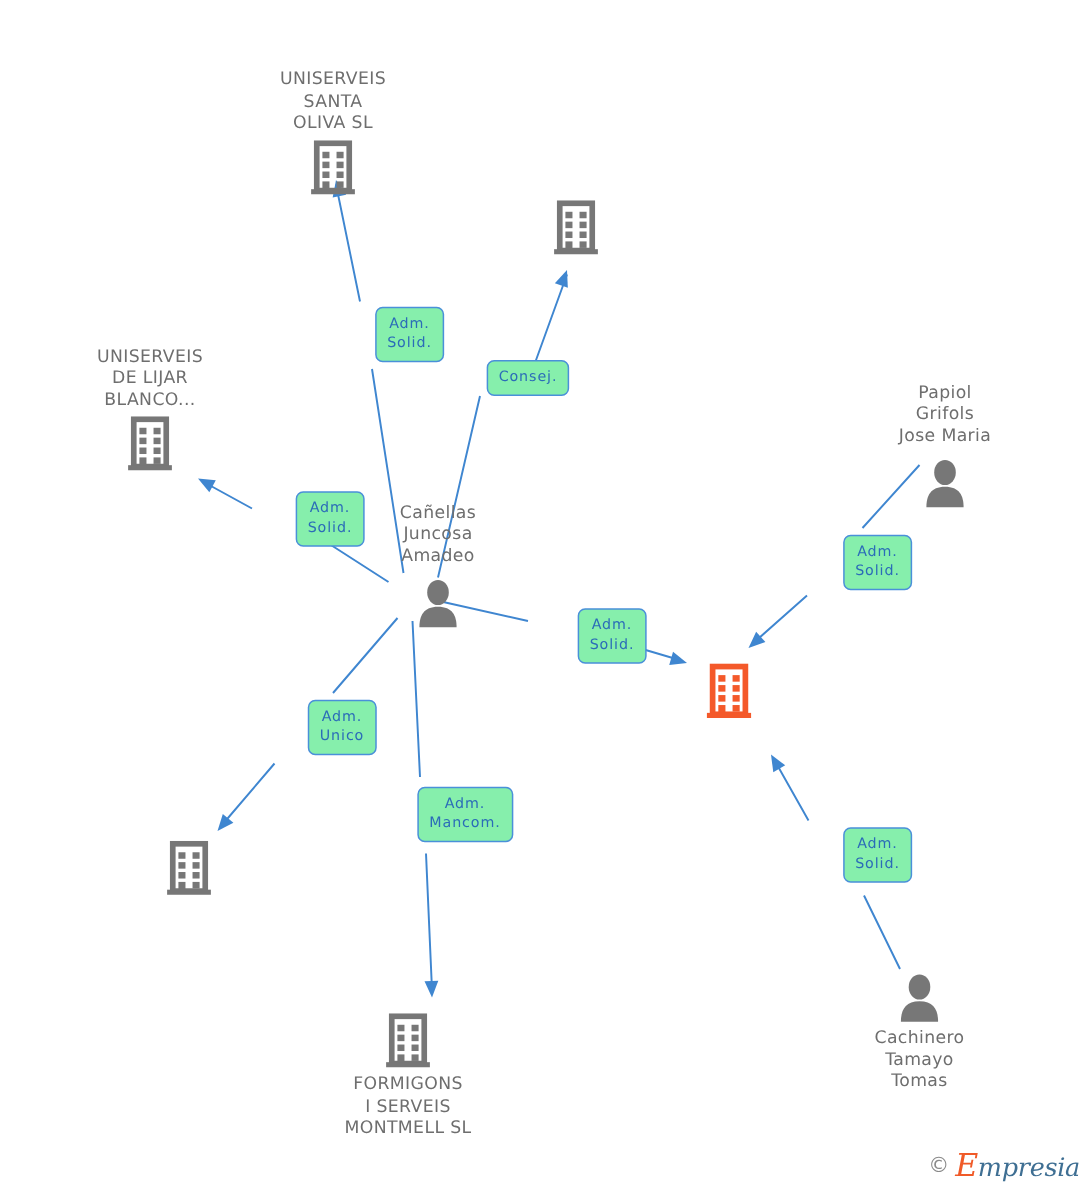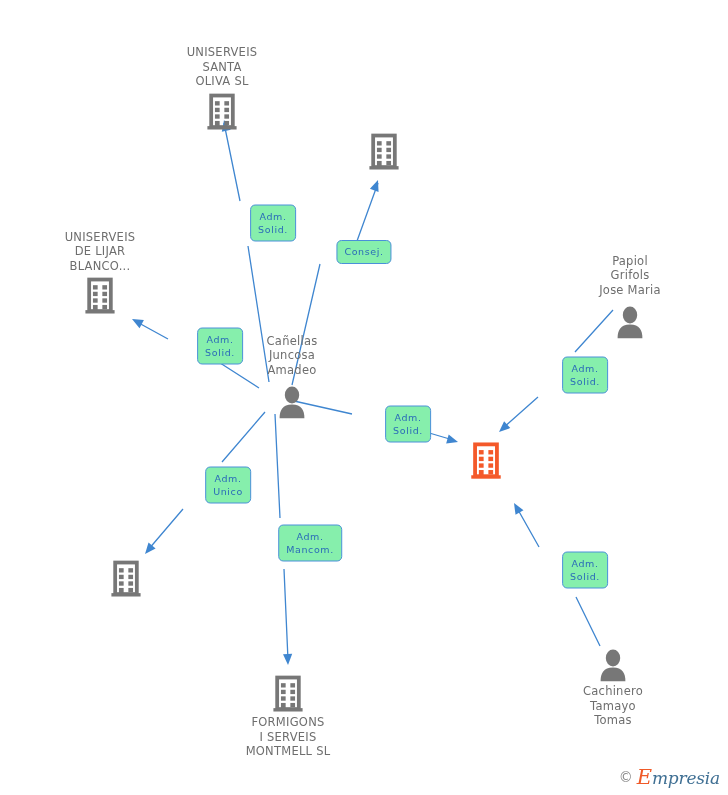--- a/index.html
+++ b/index.html
@@ -236,21 +236,21 @@
         <div class="glyph">
           <svg width="30" height="34" viewBox="0 0 30 34" aria-hidden="true">
     <ellipse cx="15" cy="10" rx="7.2" ry="8.4" fill="#777777"></ellipse>
     <path d="M 15 19.5 C 5.4 19.5 2.6 25.4 2.6 33.2 L 27.4 33.2 C 27.4 25.4 24.6 19.5 15 19.5 Z" fill="#777777"></path>
   </svg>
         </div>
         <div class="label">Cachinero
 Tamayo
 Tomas</div>
       </div>
-      <div class="node label-below" style="left: 288px; top: 673px; text-align: center;">
+      <div class="node label-below" style="left: 272px; top: 673px; text-align: center;">
         <div class="glyph">
           <svg width="32" height="38" viewBox="0 0 34 40" aria-hidden="true">
     <rect x="5.5" y="2.5" width="23" height="33.5" fill="none" stroke="#777777" stroke-width="4"></rect>
     <rect x="9.5" y="8.5" width="5" height="4.6" fill="#777777"></rect>
             <rect x="19.5" y="8.5" width="5" height="4.6" fill="#777777"></rect>
             <rect x="9.5" y="15.5" width="5" height="4.6" fill="#777777"></rect>
             <rect x="19.5" y="15.5" width="5" height="4.6" fill="#777777"></rect>
             <rect x="9.5" y="22.5" width="5" height="4.6" fill="#777777"></rect>
             <rect x="19.5" y="22.5" width="5" height="4.6" fill="#777777"></rect>
             <rect x="9.5" y="29.5" width="5" height="6.5" fill="#777777"></rect>
@@ -259,21 +259,21 @@
   </svg>
         </div>
         <div class="label">FORMIGONS
 I SERVEIS
 MONTMELL SL</div>
       </div>
     </div>
   <div id="labels">
       <div class="edge-label" style="left: 245px; top: 223px;">Adm.
 Solid.</div>
-      <div class="edge-label" style="left: 336px; top: 252px;">Consej.</div>
+      <div class="edge-label" style="left: 324px; top: 252px;">Consej.</div>
       <div class="edge-label" style="left: 192px; top: 346px;">Adm.
 Solid.</div>
       <div class="edge-label" style="left: 380px; top: 424px;">Adm.
 Solid.</div>
       <div class="edge-label" style="left: 200px; top: 485px;">Adm.
 Unico</div>
       <div class="edge-label" style="left: 282px; top: 543px;">Adm.
 Mancom.</div>
       <div class="edge-label" style="left: 557px; top: 375px;">Adm.
 Solid.</div>

